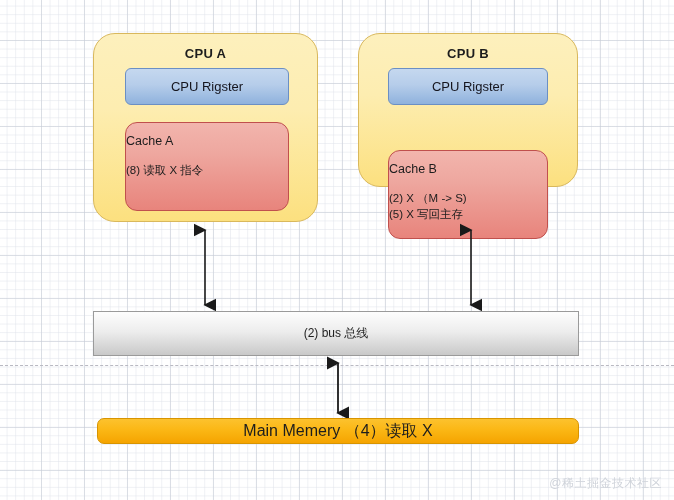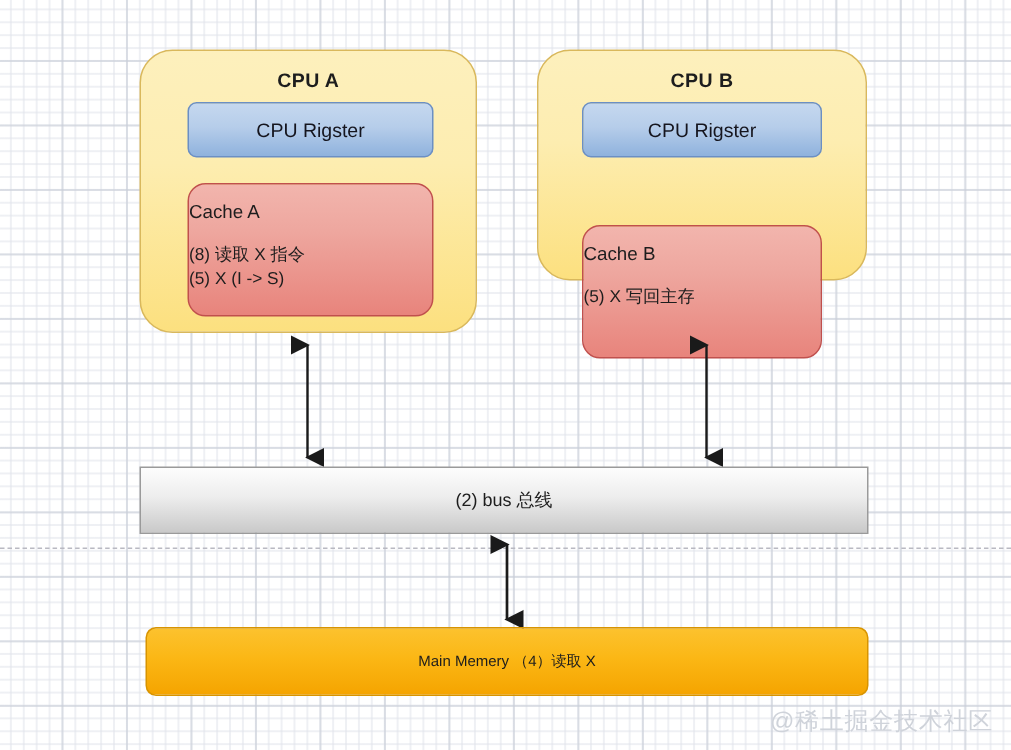--- a/index.html
+++ b/index.html
@@ -123,41 +123,41 @@
     font-size: 12px;
     color: #1d1d1d;
   }
 
   
   .mem-bar {
     position: absolute;
     left: 97px;
     top: 418px;
     width: 482px;
-    height: 46px;
+    height: 26px;
     border: 1px solid #d89400;
     border-radius: 7px;
     background: linear-gradient(to bottom, #fcc22e 0%, #fbb715 45%, #f5a400 100%);
     box-sizing: border-box;
     display: flex;
     align-items: center;
     justify-content: center;
-    font-size: 10px;
+    font-size: 16px;
     color: #1d1d1d;
   }
 
   
   .arrow { position: absolute; }
 
   
   .watermark {
     position: absolute;
     right: 12px;
     bottom: 8px;
-    font-size: 16px;
+    font-size: 12px;
     color: #cfd3da;
     letter-spacing: 0.5px;
     user-select: none;
   }
 </style>
 </head>
 <body>
 
 <div id="canvas">
 
@@ -167,35 +167,35 @@
     <div class="cpu-title">CPU A</div>
 
     <div class="reg-box">
       <span>CPU Rigster</span>
     </div>
 
     <div class="cache-box">
       <div class="cache-title">Cache A</div>
       <div class="cache-lines">
         <div>(8) 读取 X 指令</div>
-        <div>(5) X (I -&gt; S)</div>
       </div>
     </div>
   </div>
 
   <div class="cpu-box" style="left:358px; top:33px; width:220px; height:154px;">
     <div class="cpu-title">CPU B</div>
 
     <div class="reg-box" style="left:29px; width:160px;">
       <span>CPU Rigster</span>
     </div>
 
     <div class="cache-box" style="left:29px; width:160px;margin-top:28px;">
       <div class="cache-title">Cache B</div>
       <div class="cache-lines">
+        <div>(2) X （M -&gt; S)</div>
         <div>(5) X 写回主存</div>
       </div>
     </div>
   </div>
 
   <svg class="arrow" style="left:194px; top:220px;" width="22" height="95" viewBox="0 0 22 95">
     <defs>
       <marker id="headDown" markerWidth="9" markerHeight="9" refX="4.5" refY="8" orient="auto">
         <path d="M0,0 L9,0 L4.5,9 Z" fill="#1a1a1a"></path>
       </marker>

